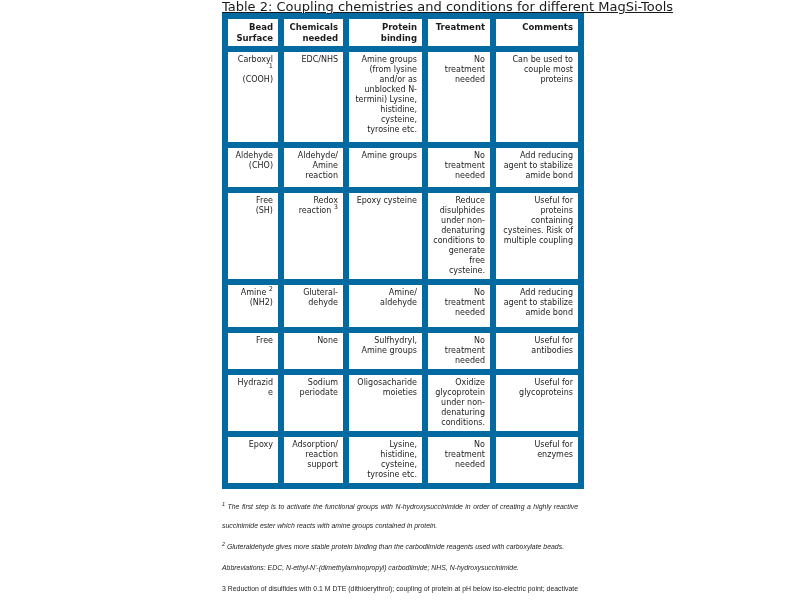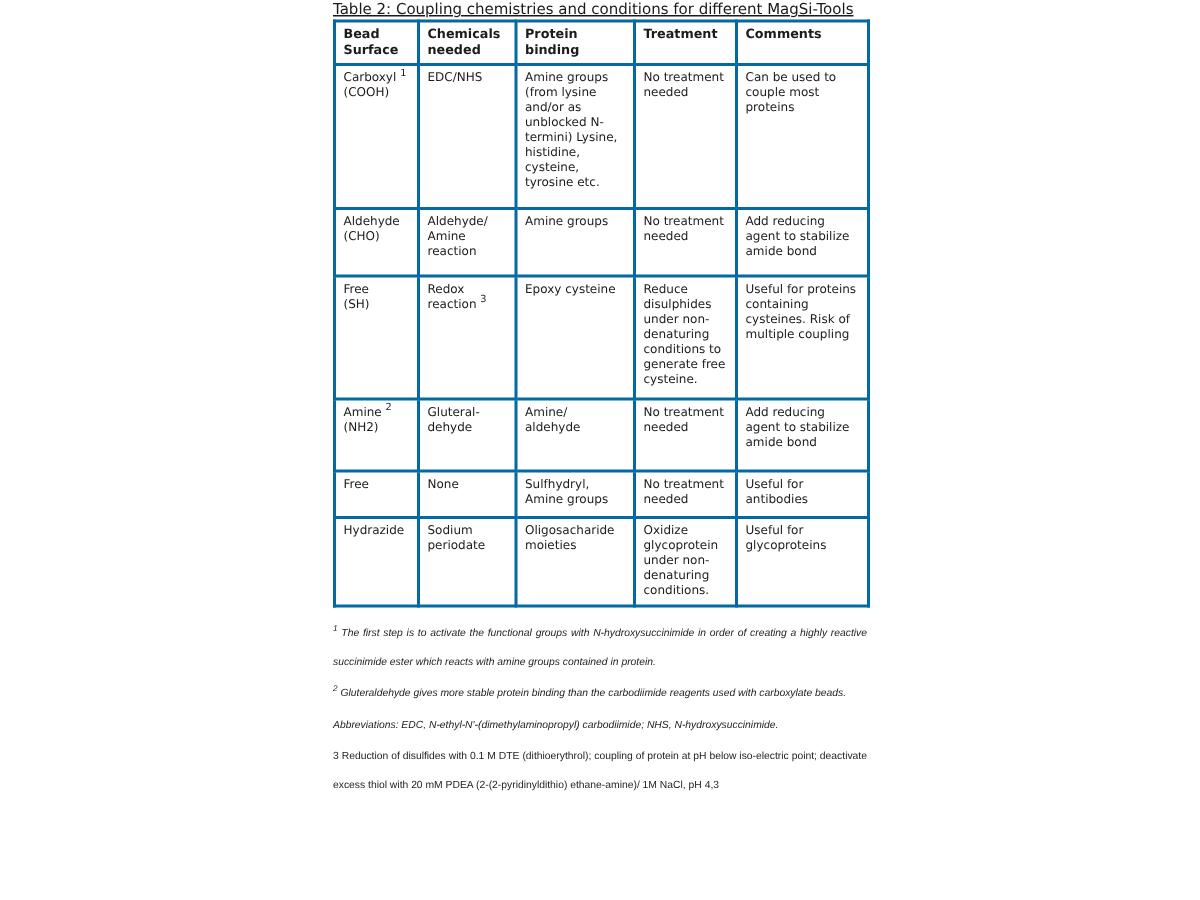--- a/index.html
+++ b/index.html
@@ -7,39 +7,39 @@
     width:800px; height:600px; overflow:hidden;
     background:#ffffff;
     font-family:"DejaVu Sans", "Liberation Sans", sans-serif;
     color:#1c1c1c;
     -webkit-font-smoothing:antialiased;
   }
   .canvas { position:relative; width:800px; height:600px; background:#ffffff; }
   .page { position:absolute; left:222px; top:1px; width:356px; }
 
   .title {
-    font-size:10px; line-height:11px;
+    font-size:13px; line-height:11px;
     text-decoration:underline;
     margin:0 0 1px 0;
     white-space:nowrap;
     color:#1a1a1a;
   }
 
   table.mag {
     border-collapse:collapse;
     table-layout:fixed;
     width:356px;
     font-size:8px;
     line-height:10px;
     color:#1c1c1c;
   }
   table.mag th, table.mag td {
-    border:2px solid #0369a1;
+    border:6px solid #0369a1;
     vertical-align:top;
-    text-align:left;
+    text-align:right;
     padding:3px 5px;
     overflow:hidden;
     word-wrap:break-word;
   }
   table.mag th {
     font-size:8.5px;
     font-weight:bold;
     line-height:10.5px;
   }
   .c0{width:56px} .c1{width:65px} .c2{width:79px} .c3{width:68px} .c4{width:88px}
@@ -132,20 +132,27 @@
             <td class="c3"><span>No treatment needed</span></td>
             <td class="c4"><span>Useful for antibodies</span></td>
           </tr>
           <tr>
             <td class="c0"><span>Hydrazide</span></td>
             <td class="c1"><span>Sodium periodate</span></td>
             <td class="c2"><span>Oligosacharide moieties</span></td>
             <td class="c3"><span>Oxidize glycoprotein under non-denaturing conditions.</span></td>
             <td class="c4"><span>Useful for glycoproteins</span></td>
           </tr>
+          <tr>
+            <td class="c0"><span>Epoxy</span></td>
+            <td class="c1"><span>Adsorption/</span><span class="post">reaction support</span></td>
+            <td class="c2"><span>Lysine, histidine, cysteine, tyrosine etc.</span></td>
+            <td class="c3"><span>No treatment needed</span></td>
+            <td class="c4"><span>Useful for enzymes</span></td>
+          </tr>
         </tbody>
     </table>
 
     <div class="footnotes">
       <p class="italic"><sup class="fsup">1</sup><span> The first step is to activate the functional groups with N-hydroxysuccinimide in order of creating a highly reactive succinimide ester which reacts with amine groups contained in protein.</span></p>
       <p class="italic"><sup class="fsup">2</sup><span> Gluteraldehyde gives more stable protein binding than the carbodiimide reagents used with carboxylate beads.</span></p>
       <p class="italic">Abbreviations: EDC, N-ethyl-N'-(dimethylaminopropyl) carbodiimide; NHS, N-hydroxysuccinimide.</p>
       <p>3 Reduction of disulfides with 0.1 M DTE (dithioerythrol); coupling of protein at pH below iso-electric point; deactivate excess thiol with 20 mM PDEA (2-(2-pyridinyldithio) ethane-amine)/ 1M NaCl, pH 4,3</p>
     </div>
 

